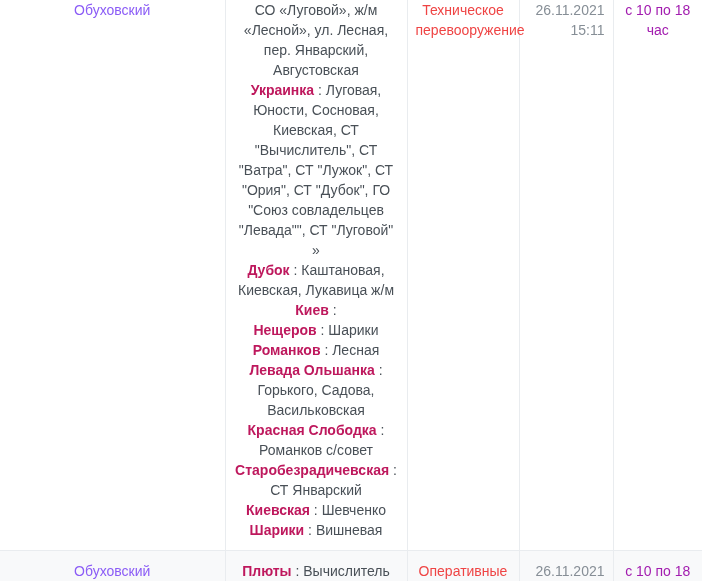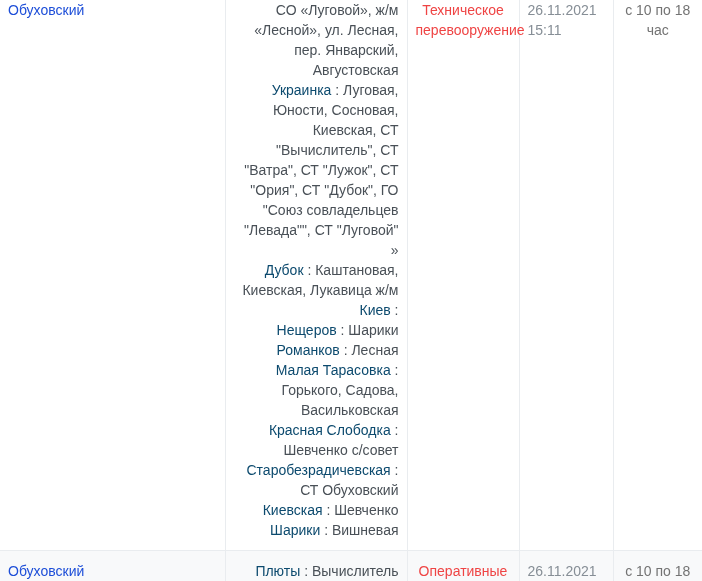--- a/index.html
+++ b/index.html
@@ -30,41 +30,42 @@
   .outage-table td:last-child {
     border-right: none;
   }
   .col-district { width: 225px; }
   .col-streets  { width: 182px; }
   .col-reason   { width: 112px; }
   .col-date     { width: 94px;  }
   .col-time     { width: 89px;  }
 
   .cell-district {
-    color: #1d4ed8;
+    text-align: center;
+    color: #8b5cf6;
   }
   .cell-streets {
-    text-align: right;
+    text-align: center;
     color: #495057;
   }
   .cell-reason {
     text-align: center;
     color: #ef4444;
   }
   .cell-date {
-    text-align: left;
+    text-align: right;
     color: #868e96;
   }
   .cell-time {
     text-align: center;
-    color: #737373;
+    color: #a21caf;
   }
   .loc {
-    font-weight: normal;
-    color: #0c4a6e;
+    font-weight: bold;
+    color: #be185d;
   }
   .row-alt td {
     background: #f8f9fa;
   }
   .streets-block {
     display: block;
   }
   .streets-line {
     display: block;
   }
@@ -87,23 +88,23 @@
     <tr class="first-row">
       <td class="cell-district">Обуховский</td>
       <td class="cell-streets">
         <span class="streets-block">
             <span class="streets-line"><span>СО «Луговой», ж/м «Лесной», ул. Лесная, пер. Январский, Августовская</span></span>
             <span class="streets-line"><span class="loc">Украинка</span> : <span>Луговая, Юности, Сосновая, Киевская, СТ "Вычислитель", СТ "Ватра", СТ "Лужок", СТ "Ория", СТ "Дубок", ГО "Союз совладельцев "Левада"", СТ "Луговой" »</span></span>
             <span class="streets-line"><span class="loc">Дубок</span> : <span>Каштановая, Киевская, Лукавица ж/м</span></span>
             <span class="streets-line"><span class="loc">Киев</span> :</span>
             <span class="streets-line"><span class="loc">Нещеров</span> : <span>Шарики</span></span>
             <span class="streets-line"><span class="loc">Романков</span> : <span>Лесная</span></span>
-            <span class="streets-line"><span class="loc">Малая Тарасовка</span> : <span>Горького, Садова, Васильковская</span></span>
-            <span class="streets-line"><span class="loc">Красная Слободка</span> : <span>Шевченко с/совет</span></span>
-            <span class="streets-line"><span class="loc">Старобезрадичевская</span> : <span>СТ Обуховский</span></span>
+            <span class="streets-line"><span class="loc">Левада Ольшанка</span> : <span>Горького, Садова, Васильковская</span></span>
+            <span class="streets-line"><span class="loc">Красная Слободка</span> : <span>Романков с/совет</span></span>
+            <span class="streets-line"><span class="loc">Старобезрадичевская</span> : <span>СТ Январский</span></span>
             <span class="streets-line"><span class="loc">Киевская</span> : <span>Шевченко</span></span>
             <span class="streets-line"><span class="loc">Шарики</span> : <span>Вишневая</span></span>
           </span>
       </td>
       <td class="cell-reason">Техническое перевооружение</td>
       <td class="cell-date">26.11.2021 15:11</td>
       <td class="cell-time">с 10 по 18 час</td>
     </tr>
     <tr class="row-alt">
       <td class="cell-district">Обуховский</td>

